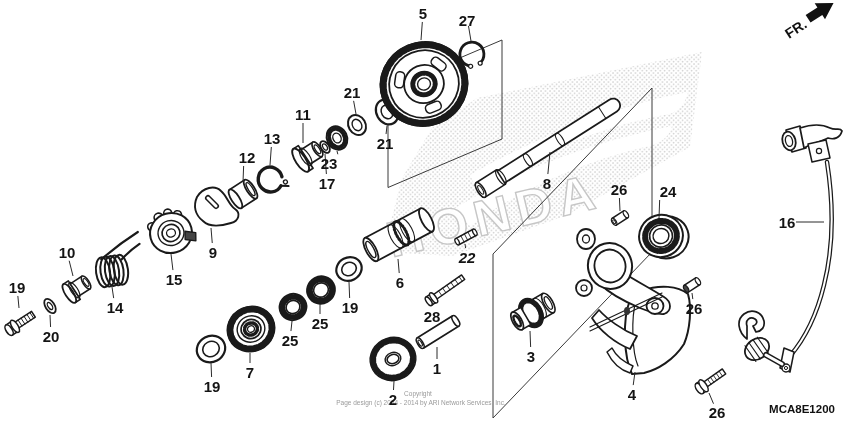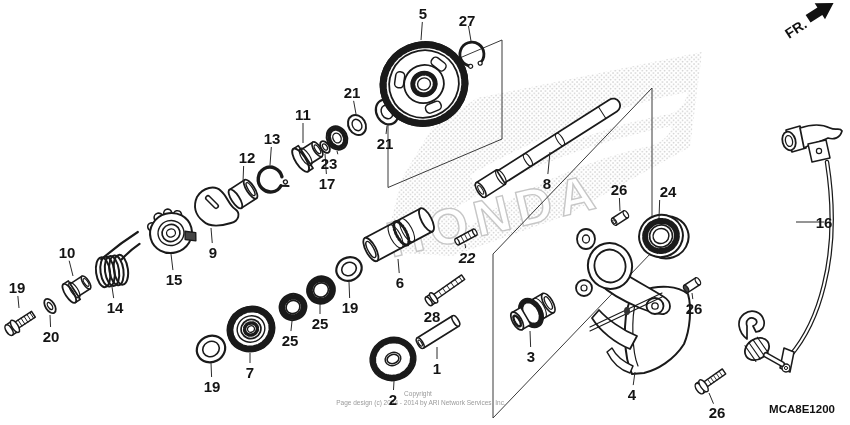--- a/index.html
+++ b/index.html
@@ -391,21 +391,21 @@
       <div style="left: 212px; top: 386px;">19</div>
       <div style="left: 250px; top: 372px;">7</div>
       <div style="left: 290px; top: 340px;">25</div>
       <div style="left: 320px; top: 323px;">25</div>
       <div style="left: 350px; top: 307px;">19</div>
       <div style="left: 400px; top: 282px;">6</div>
       <div style="left: 467px; top: 257px; font-style: italic;">22</div>
       <div style="left: 547px; top: 183px;">8</div>
       <div style="left: 619px; top: 189px;">26</div>
       <div style="left: 668px; top: 191px;">24</div>
-      <div style="left: 787px; top: 222px; margin-left: 37px;">16</div>
+      <div style="left: 787px; top: 222px;">16</div>
       <div style="left: 531px; top: 356px;">3</div>
       <div style="left: 432px; top: 316px;">28</div>
       <div style="left: 437px; top: 368px;">1</div>
       <div style="left: 393px; top: 399px;">2</div>
       <div style="left: 632px; top: 394px;">4</div>
       <div style="left: 694px; top: 308px;">26</div>
       <div style="left: 717px; top: 412px;">26</div>
     </div>
 </div>
 

